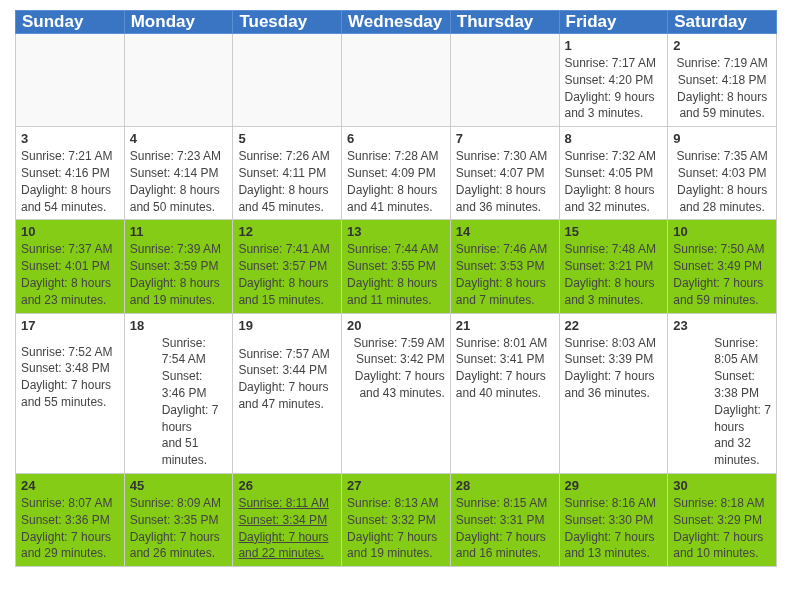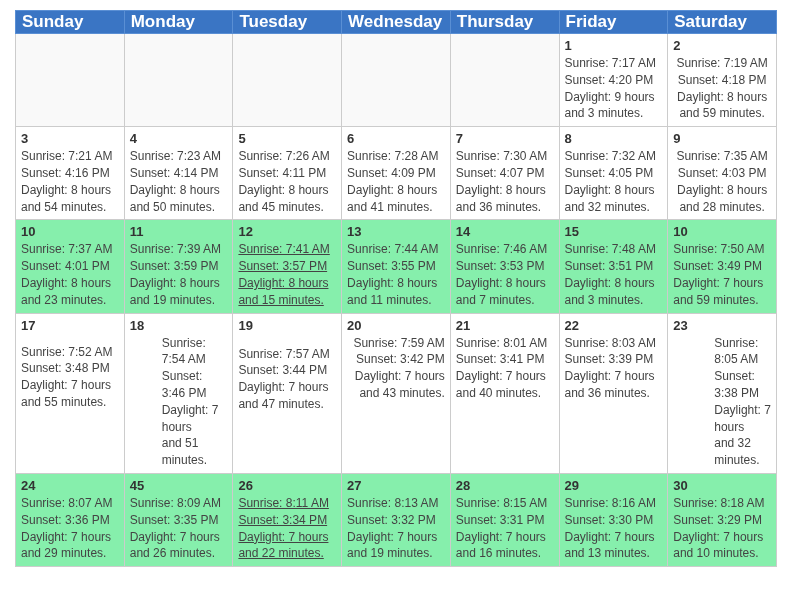--- a/index.html
+++ b/index.html
@@ -72,21 +72,21 @@
       padding: 4px 5px;
       font-size: 10px;
       color: #333;
       height: 82px;
       background: #fff;
     }
     td.empty {
       background: #f9f9f9;
     }
     td.shaded {
-      background: #86efac;
+      background: #84cc16;
     }
     .day-num {
       font-size: 13px;
       font-weight: bold;
       color: #333;
       display: block;
       margin-bottom: 2px;
     }
     .day-info {
       font-size: 12px;
@@ -194,21 +194,21 @@
           </td>
           <td class="shaded">
             <span class="day-num">11</span>
             <div class="day-info" style="white-space: pre-line;">Sunrise: 7:39 AM
 Sunset: 3:59 PM
 Daylight: 8 hours
 and 19 minutes.</div>
           </td>
           <td class="shaded">
             <span class="day-num">12</span>
-            <div class="day-info" style="white-space: pre-line; text-decoration: underline;">Sunrise: 7:41 AM
+            <div class="day-info" style="white-space: pre-line;">Sunrise: 7:41 AM
 Sunset: 3:57 PM
 Daylight: 8 hours
 and 15 minutes.</div>
           </td>
           <td class="shaded">
             <span class="day-num">13</span>
             <div class="day-info" style="white-space: pre-line;">Sunrise: 7:44 AM
 Sunset: 3:55 PM
 Daylight: 8 hours
 and 11 minutes.</div>
@@ -216,21 +216,21 @@
           <td class="shaded">
             <span class="day-num">14</span>
             <div class="day-info" style="white-space: pre-line;">Sunrise: 7:46 AM
 Sunset: 3:53 PM
 Daylight: 8 hours
 and 7 minutes.</div>
           </td>
           <td class="shaded">
             <span class="day-num">15</span>
             <div class="day-info" style="white-space: pre-line;">Sunrise: 7:48 AM
-Sunset: 3:51 PM
+Sunset: 3:21 PM
 Daylight: 8 hours
 and 3 minutes.</div>
           </td>
           <td class="shaded">
             <span class="day-num">10</span>
             <div class="day-info" style="white-space: pre-line;">Sunrise: 7:50 AM
 Sunset: 3:49 PM
 Daylight: 7 hours
 and 59 minutes.</div>
           </td>

